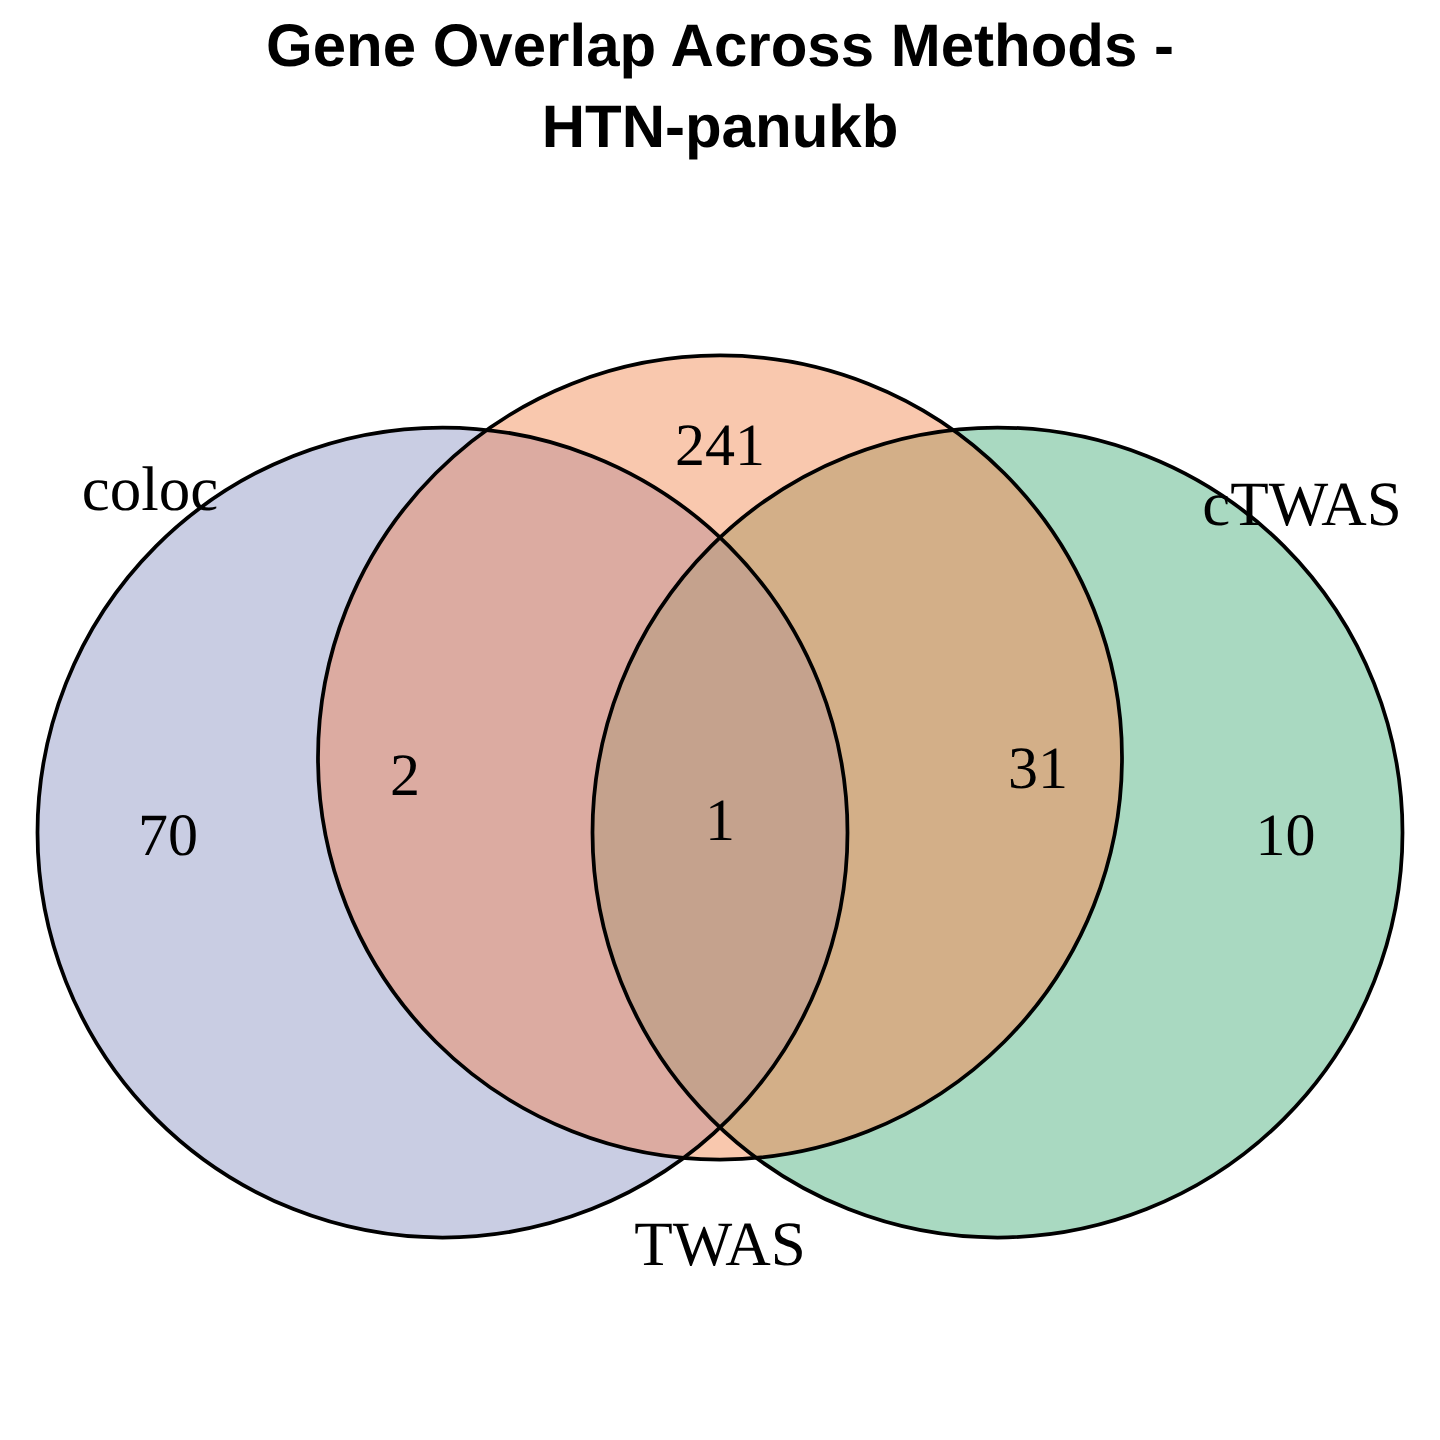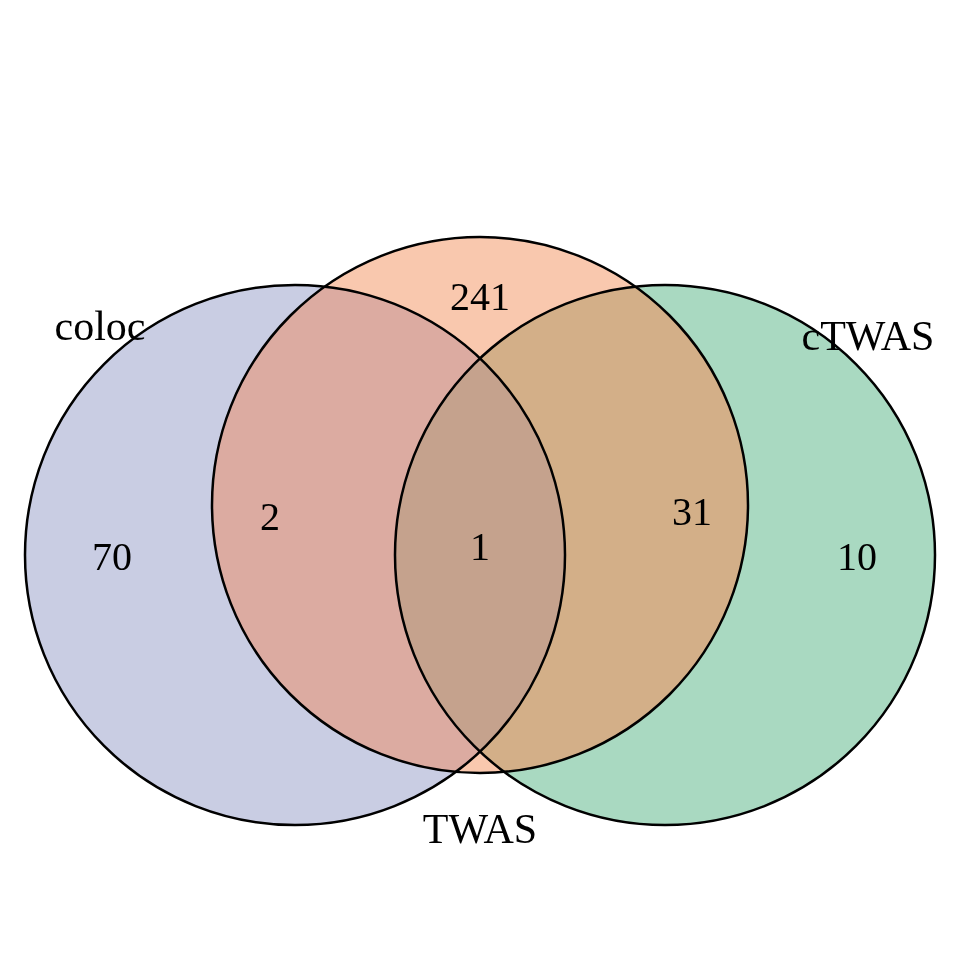--- a/index.html
+++ b/index.html
@@ -41,20 +41,24 @@
     font-family: "Liberation Serif", "DejaVu Serif", serif;
     font-size: 42px;
     fill: #000000;
   }
 </style>
 </head>
 <body>
 
 <div class="page">
 
+  <div class="title-block">
+    <div>Gene Overlap Across Methods -</div>
+    <div>HTN-panukb</div>
+  </div>
 
   <svg class="venn-svg" width="960" height="960" viewBox="0 0 960 960">
     <defs>
       <clipPath id="clipL">
           <circle cx="295" cy="555" r="270"></circle>
         </clipPath>
       <clipPath id="clipR">
           <circle cx="665" cy="555" r="270"></circle>
         </clipPath>
     </defs>

